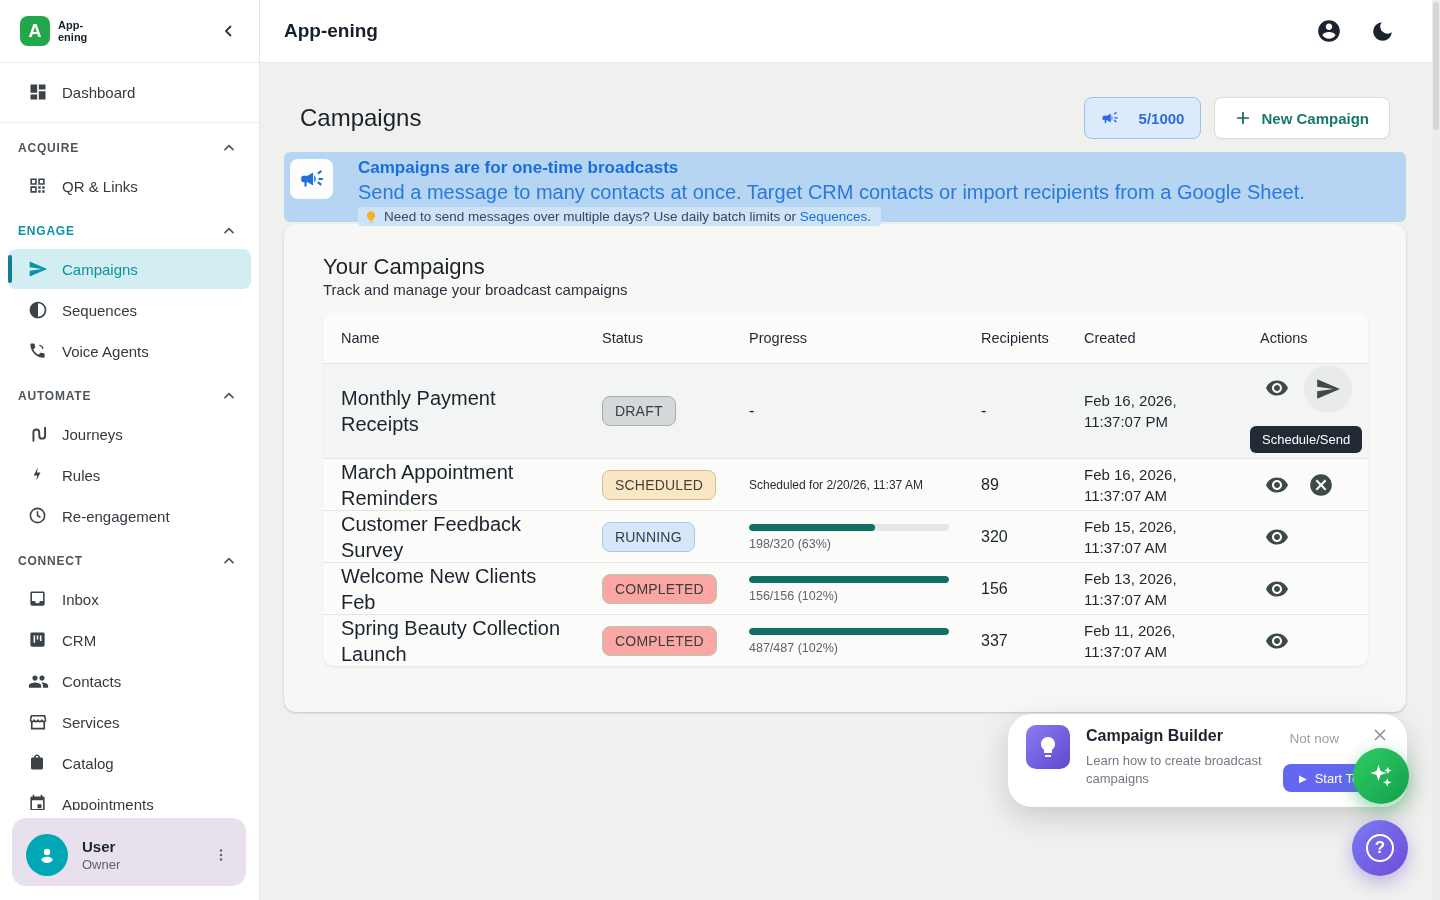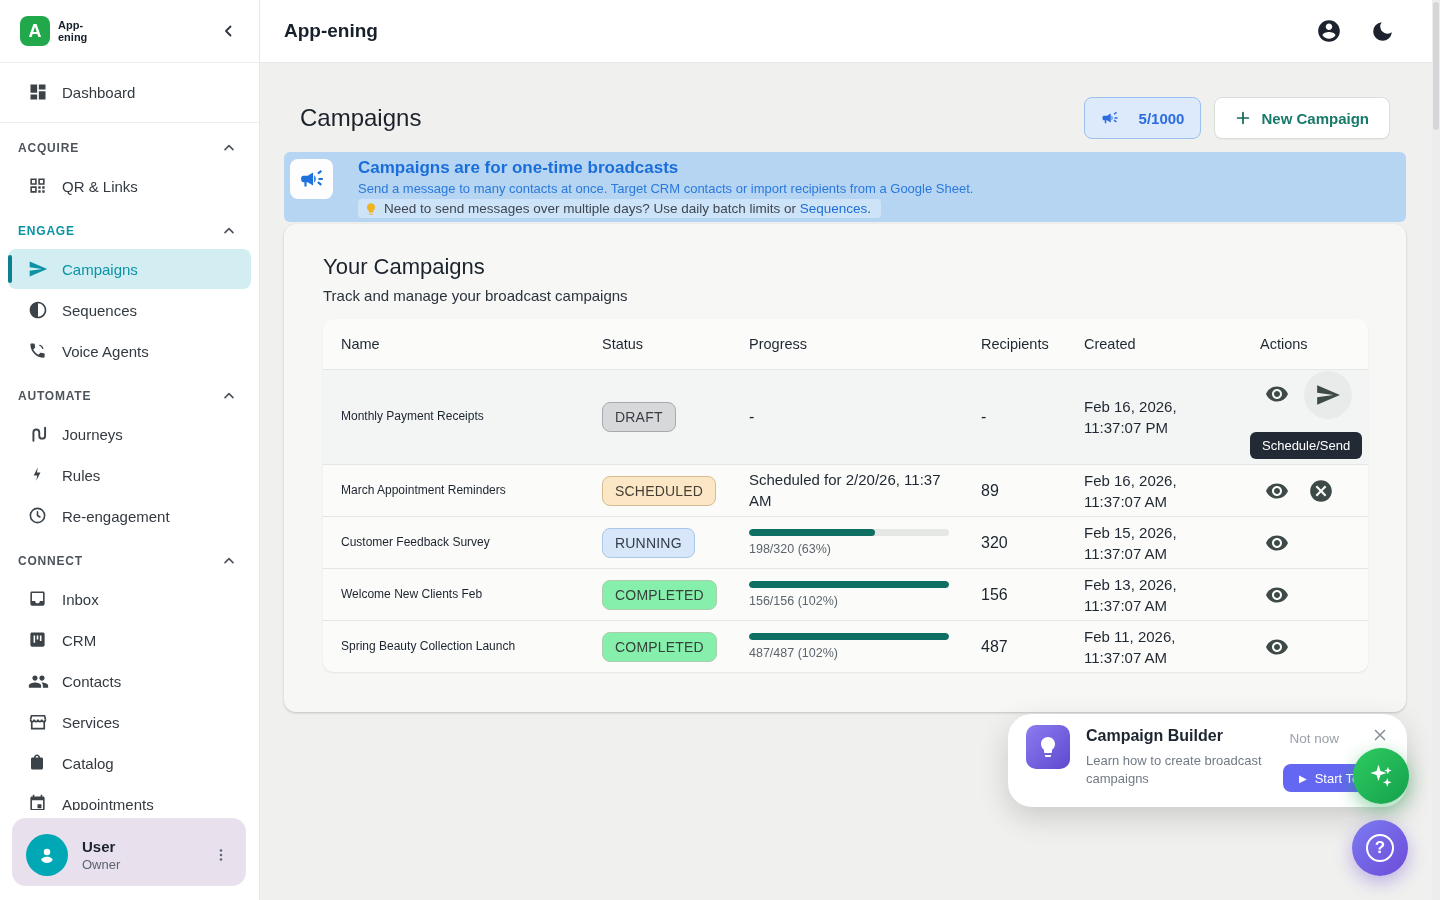--- a/index.html
+++ b/index.html
@@ -39,41 +39,41 @@
   
   .content { position:absolute; left:260px; right:0; top:63px; bottom:0; background:#f0f0ee; padding:0 34px 0 24px; }
   .page-head { margin:33px 16px 0 16px; height:44px; display:flex; align-items:center; }
   .page-title { font-size:24px; font-weight:500; color:#1b222b; flex:1; }
   .quota-badge { display:flex; align-items:center; gap:20px; background:#dceafc; border:1px solid #9cc0ef; color:#2d6cdf; border-radius:8px; height:42px; padding:0 16px; font-size:15px; font-weight:600; cursor:pointer; }
   .new-btn { display:flex; align-items:center; gap:10px; margin-left:13px; background:#fff; border:1px solid #d9ded9; border-radius:8px; height:42px; padding:0 20px; font-size:15px; font-weight:600; color:#17796a; cursor:pointer; box-shadow:0 1px 1px rgba(0,0,0,.03); font-family:"Liberation Sans",sans-serif; }
 
   .banner { margin-top:12px; height:70px; background:#b5d5f2; border-radius:6px; position:relative; padding:6px 16px 0 74px; }
   .banner-icon-sq { position:absolute; left:6px; top:7px; width:43px; height:40px; background:#fdfdfd; border-radius:8px; display:flex; align-items:center; justify-content:center; color:#1f72dd; }
   .banner-title { font-size:17px; font-weight:700; color:#1b6ed9; }
-  .banner-body { font-size:13px; color:#2b79dc; margin-top:3px; }
+  .banner-body { font-size:20px; color:#2b79dc; margin-top:3px; }
   .banner-tip { display:inline-flex; align-items:center; gap:6px; background:#cde3f8; border-radius:4px; margin-top:3px; padding:2px 10px 2px 6px; font-size:13.5px; color:#3f4650; }
   .banner-tip a { color:#1b6ed9; text-decoration:none; cursor:pointer; }
 
   .main-card { margin-top:2px; height:488px; background:#f7f8f6; border-radius:12px; box-shadow:0 1px 3px rgba(0,0,0,.14), 0 1px 2px rgba(0,0,0,.06); padding:30px 38px 0 39px; }
   .card-title { font-size:22px; font-weight:500; color:#1b222b; }
-  .card-sub { font-size:15px; color:#2a323c; margin-top:7px; }
+  .card-sub { font-size:15px; color:#2a323c; margin-top:1px; }
 
   .table { margin-top:15px; background:#fbfcfa; border-radius:10px; box-shadow:0 1px 2px rgba(0,0,0,.08); overflow:hidden; }
   .trow { display:grid; grid-template-columns:261px 147px 232px 103px 176px 1fr; align-items:center; }
   .trow > div { padding:0 14px 0 18px; }
   .thead { height:50px; font-size:14.5px; font-weight:500; color:#1f2731; }
   .tr { border-top:1px solid #e4e6e4; height:52px; font-size:16px; color:#1b232e; }
   .tr.tall { height:95px; background:#f3f5f4; }
-  .cell-name { font-size:12px; line-height:1.3; }
+  .cell-name { font-size:20px; line-height:1.3; }
   .badge { display:inline-block; font-size:14px; padding:6px 12px; border-radius:8px; border:1px solid; letter-spacing:.2px; }
   .badge.draft { background:#d6d8da; border-color:#a6abb0; color:#383e45; }
   .badge.scheduled { background:#fbe7c6; border-color:#d8bc90; color:#463f33;text-align:right; }
   .badge.running { background:#d7e7f9; border-color:#a9c7e8; color:#333c48; }
-  .badge.completed { background:#86efac; border-color:#abcfad; color:#36413a; }
-  .sched-text { font-size:15px; line-height:1.35; color:#1f2731; }
+  .badge.completed { background:#fca5a5; border-color:#abcfad; color:#36413a; }
+  .sched-text { font-size:12px; line-height:1.35; color:#1f2731; }
   .pbar { width:200px; height:7px; border-radius:4px; background:#e4e7e4; overflow:hidden; }
   .pbar-fill { height:100%; background:#0f6f63; border-radius:4px; }
   .plabel { font-size:12.5px; color:#5c646d; margin-top:6px; }
   .created { font-size:15px; line-height:1.4; color:#1f2731; }
   .cell-actions { position:relative; display:flex; align-items:center; gap:10px; height:100%; }
   .tr.tall .cell-actions { align-items:flex-start; padding-top:7px;text-align:right; }
   .act-btn { border:none; background:transparent; color:#3d4a47; cursor:pointer; width:34px; height:34px; display:flex; align-items:center; justify-content:center; padding:0; }
   .act-btn.hovered { width:48px; height:48px; background:#e9ebea; border-radius:50%; margin-top:-6px; }
   .tooltip { position:absolute; left:8px; top:62px; background:#222b35; color:#fff; font-size:13px; padding:6px 12px; border-radius:6px; white-space:nowrap; }
 
@@ -480,21 +480,21 @@
 
         <div class="trow tr">
           <div class="cell-name">Spring Beauty Collection Launch</div>
           <div><span class="badge completed">COMPLETED</span></div>
           <div>
             <div class="pbar">
                 <div class="pbar-fill" style="width: 100%;"></div>
               </div>
             <div class="plabel">487/487 (102%)</div>
           </div>
-          <div>487</div>
+          <div>337</div>
           <div class="created">
             <div>Feb 11, 2026,</div>
             <div>11:37:07 AM</div>
           </div>
           <div class="cell-actions">
             <button class="act-btn">
               <span>
                   <svg width="24" height="24" viewBox="0 0 24 24" fill="currentColor">
                     <path d="M12 4.5C7 4.5 2.73 7.61 1 12c1.73 4.39 6 7.5 11 7.5s9.27-3.11 11-7.5c-1.73-4.39-6-7.5-11-7.5zM12 17c-2.76 0-5-2.24-5-5s2.24-5 5-5 5 2.24 5 5-2.24 5-5 5zm0-8c-1.66 0-3 1.34-3 3s1.34 3 3 3 3-1.34 3-3-1.34-3-3-3z"></path>
                   </svg>

